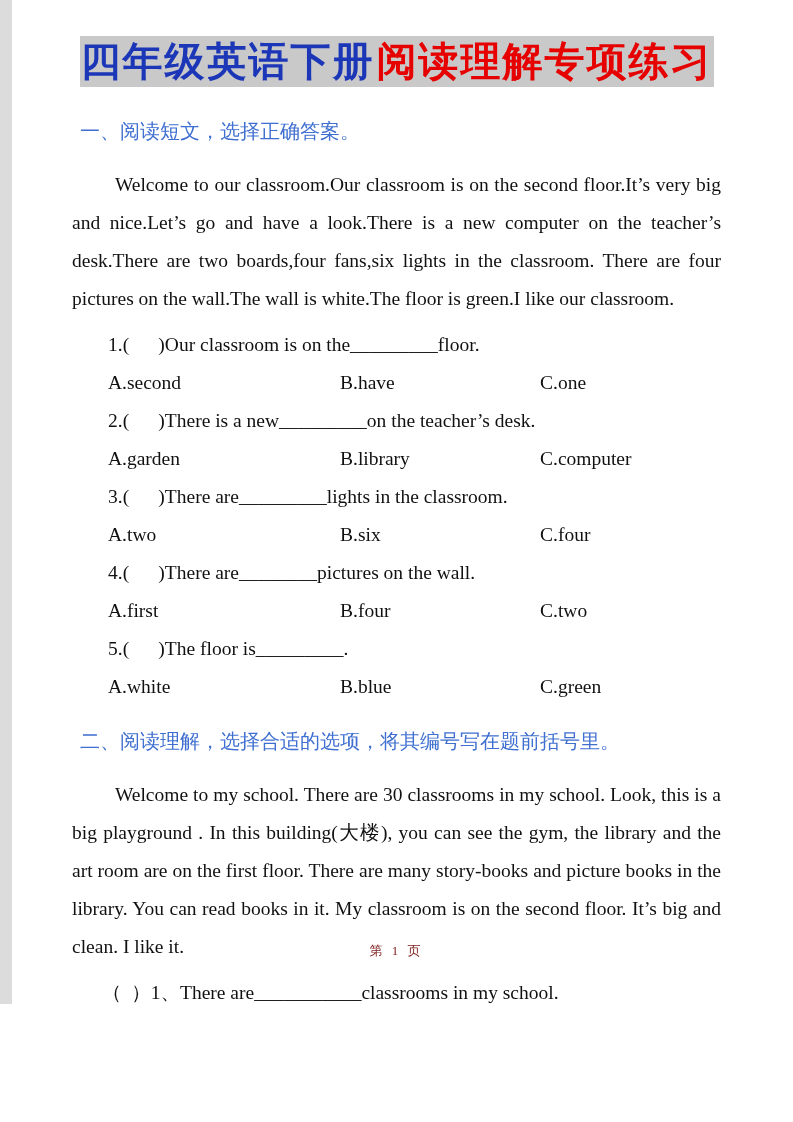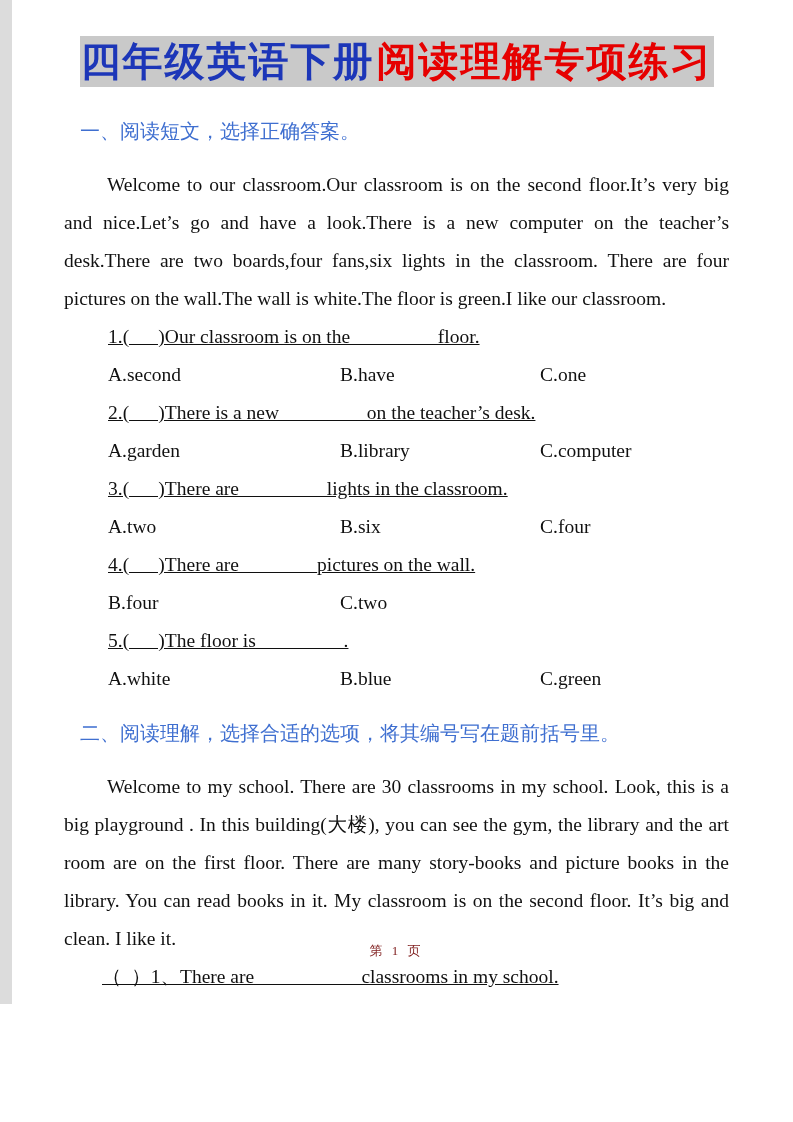--- a/index.html
+++ b/index.html
@@ -39,28 +39,27 @@
     font-size: 20px;
     line-height: 38px;
     font-weight: normal;
     margin: 16px;
   }
   .passage {
     font-size: 19.5px;
     line-height: 38px;
     text-align: justify;
     text-indent: 2.2em;
-    margin: 0;
+    margin: 8px;
   }
   .qline {
     padding-left: 44px;
     font-size: 19.5px;
     line-height: 38px;
     white-space: pre-wrap;
-    text-decoration: underline;
   }
   .opts {
     display: grid;
     grid-template-columns: 232px 200px auto;
     padding-left: 44px;
     font-size: 19.5px;
     line-height: 38px;
   }
   .footer {
     position: absolute;
@@ -101,20 +100,21 @@
 
     <div class="qline">3.(      )There are_________lights in the classroom.</div>
     <div class="opts">
       <span>A.two</span>
       <span>B.six</span>
       <span>C.four</span>
     </div>
 
     <div class="qline">4.(      )There are________pictures on the wall.</div>
     <div class="opts">
+      <span>A.first</span>
       <span>B.four</span>
       <span>C.two</span>
     </div>
 
     <div class="qline">5.(      )The floor is_________.</div>
     <div class="opts">
       <span>A.white</span>
       <span>B.blue</span>
       <span>C.green</span>
     </div>

